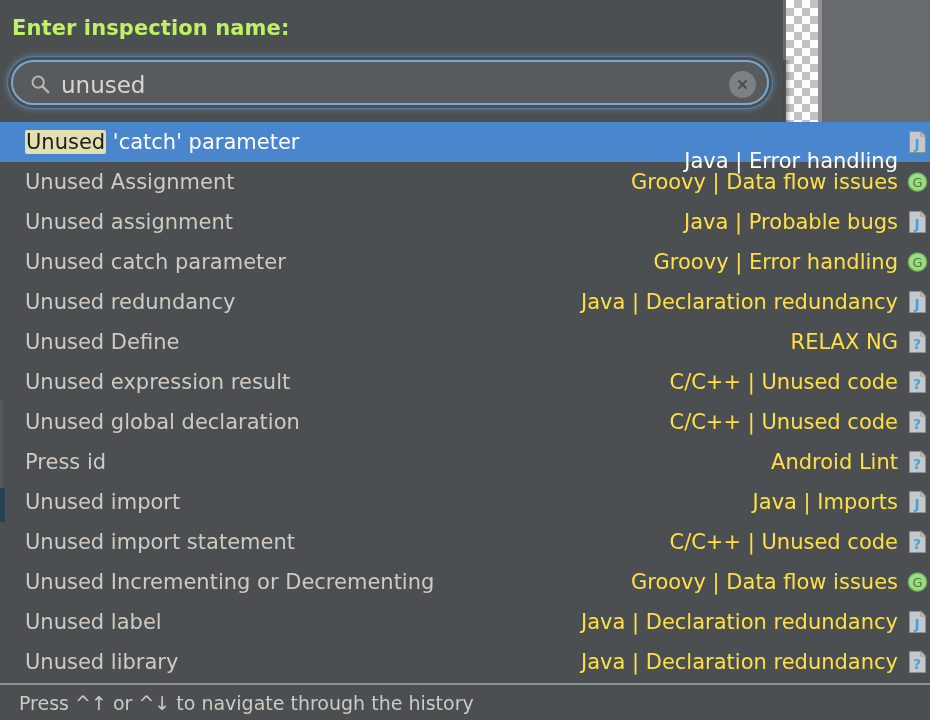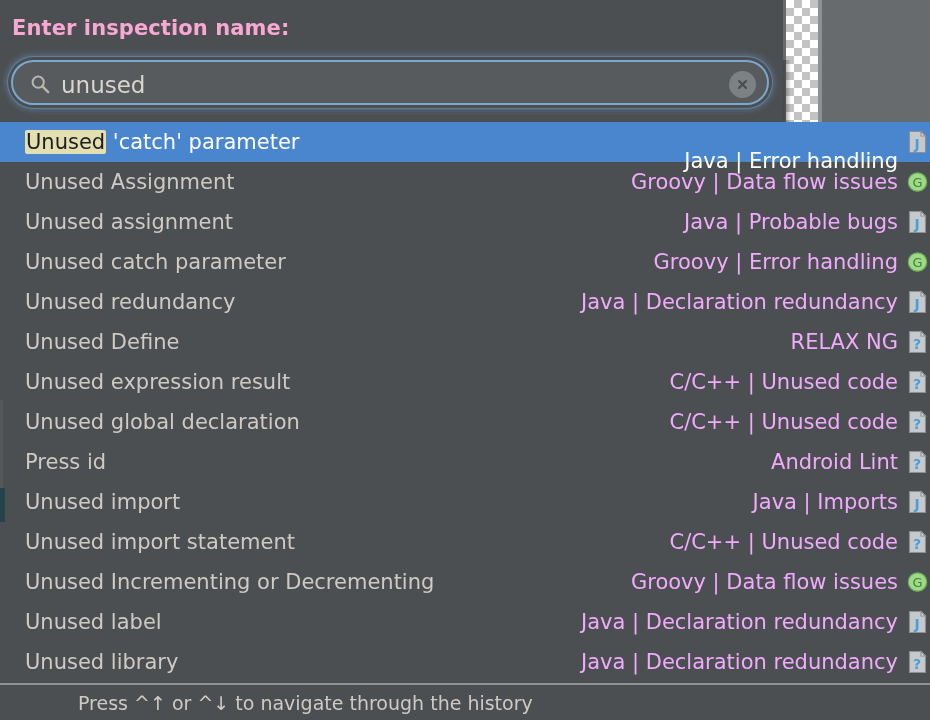--- a/index.html
+++ b/index.html
@@ -69,21 +69,21 @@
     height: 122px;
     background: #4c4f51;
     box-sizing: border-box;
   }
   .dialog-title {
     position: absolute;
     left: 12px;
     top: 16px;
     font-size: 21px;
     font-weight: bold;
-    color: #f9a8d4;
+    color: #bef264;
     letter-spacing: 0.1px;
     white-space: nowrap;
   }
 
   
   .search-wrap {
     position: absolute;
     left: 8px;
     top: 57px;
     width: 764px;
@@ -165,21 +165,21 @@
     color: #cfcac3;
     white-space: nowrap;
     flex: 0 0 auto;
   }
   .row.selected .row-name {
     color: #ffffff;
   }
   .row-spacer { flex: 1 1 auto; }
   .row-group {
     font-size: 21px;
-    color: #f0abfc;
+    color: #fde047;
     white-space: nowrap;
     flex: 0 0 auto;
     margin-right: 9px;
   }
   .row.selected .row-group {
     color: #ffffff;
     margin-top: 38px;
   }
   .hl {
     background: #e4dfb0;
@@ -223,23 +223,22 @@
     height: 37px;
     background: #4c4f51;
     border-top: 2px solid #8e9193;
     box-sizing: border-box;
     display: flex;
     align-items: center;
   }
   .status-text {
     font-size: 19px;
     color: #cfcac3;
-    padding-left: 30px;
+    padding-left: 19px;
     white-space: nowrap;
-    margin-left: 48px;
   }
 </style>
 </head>
 <body>
 
 <div id="root">
 
   <div class="right-panel"></div>
   <div class="right-panel-edge"></div>
   <div class="checker"></div>

